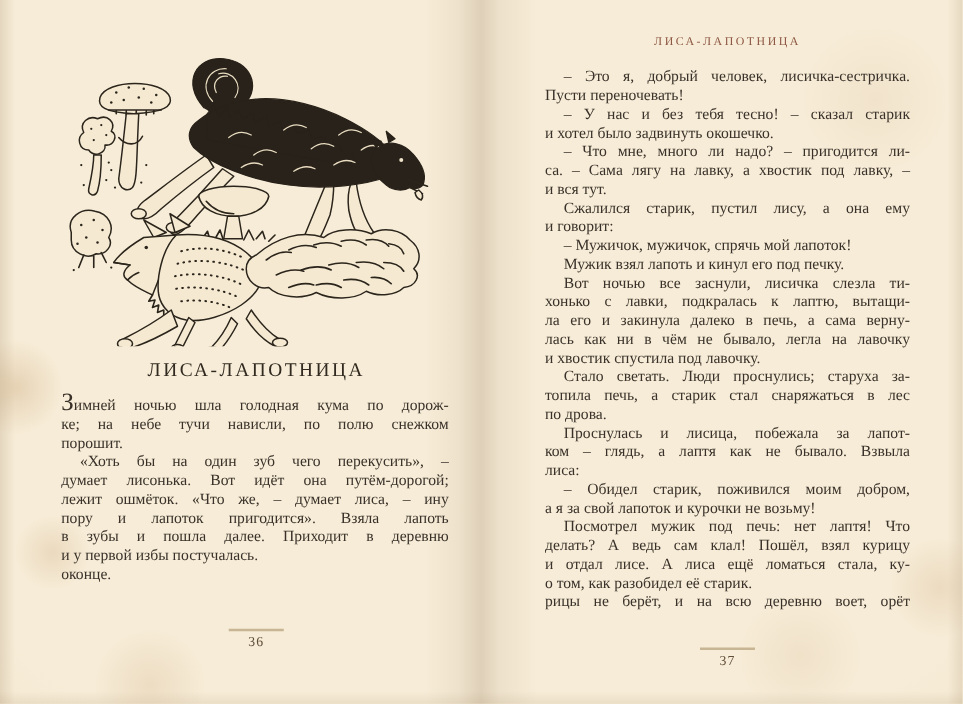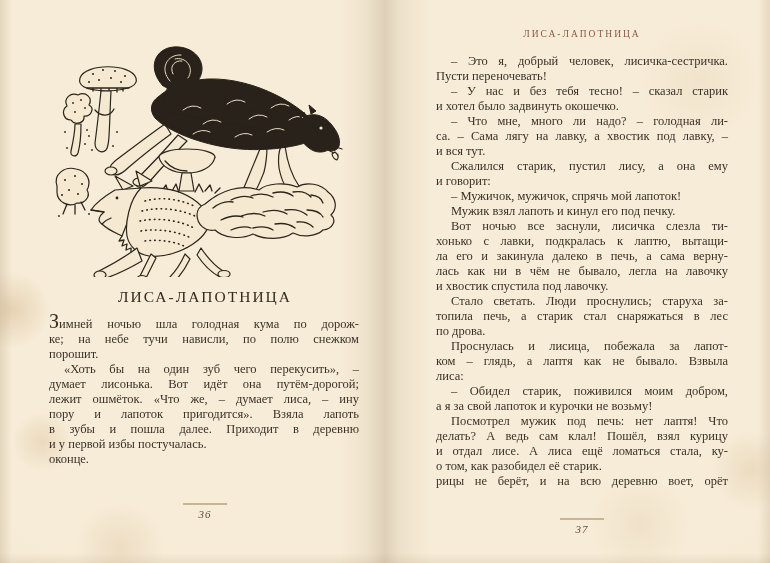--- a/index.html
+++ b/index.html
@@ -50,21 +50,21 @@
   #left-text{left:49px;top:317px;}
   #right-text{left:51px;top:54px;width:292px;}
   .line{
     height:15px;line-height:15px;white-space:nowrap;
     text-align:justify;text-align-last:justify;
   }
   .line.last{text-align-last:left;}
   .line.indent{text-indent:15px;}
   .dropcap{font-size:20px;line-height:1px;}
 
-  .page-footer{position:absolute;width:310px;text-align:center;font-style:italic;}
+  .page-footer{position:absolute;width:310px;text-align:center;}
   .page.left .page-footer{left:50px;top:503px;}
   .page.right .page-footer{left:51px;top:518px;width:292px;}
   .footer-rule{width:44px;height:2px;margin:0 auto;background:#c7b594;}
   .page-number{margin-top:3px;font-size:11px;color:#5f4d39;letter-spacing:1px;}
 
   svg .ink{stroke:#2b251c;fill:none;stroke-width:1.3;stroke-linecap:round;stroke-linejoin:round;}
   svg .ink-fill{fill:#28221a;stroke:#28221a;stroke-width:1;stroke-linejoin:round;}
   svg .paper-fill{fill:#f5e9d1;stroke:#2b251c;stroke-width:1.2;stroke-linejoin:round;}
   svg .fur-light{stroke:#e9dcc0;fill:none;stroke-width:1;stroke-linecap:round;}
   svg .dots{stroke:#2b251c;fill:none;stroke-width:1.6;stroke-linecap:round;stroke-dasharray:0.6 4.2;}
@@ -216,21 +216,21 @@
   </div>
 
   <div class="page right">
     <div class="running-header">ЛИСА-ЛАПОТНИЦА</div>
 
     <div class="body-text" id="right-text">
         <div class="line indent">– Это я, добрый человек, лисичка-сестричка.</div>
         <div class="line last">Пусти переночевать!</div>
         <div class="line indent">– У нас и без тебя тесно! – сказал старик</div>
         <div class="line last">и хотел было задвинуть окошечко.</div>
-        <div class="line indent">– Что мне, много ли надо? – голодная ли-</div>
+        <div class="line indent">– Что мне, много ли надо? – пригодится ли-</div>
         <div class="line">са. – Сама лягу на лавку, а хвостик под лавку, –</div>
         <div class="line last">и вся тут.</div>
         <div class="line indent">Сжалился старик, пустил лису, а она ему</div>
         <div class="line last">и говорит:</div>
         <div class="line last indent">– Мужичок, мужичок, спрячь мой лапоток!</div>
         <div class="line last indent">Мужик взял лапоть и кинул его под печку.</div>
         <div class="line indent">Вот ночью все заснули, лисичка слезла ти-</div>
         <div class="line">хонько с лавки, подкралась к лаптю, вытащи-</div>
         <div class="line">ла его и закинула далеко в печь, а сама верну-</div>
         <div class="line">лась как ни в чём не бывало, легла на лавочку</div>

